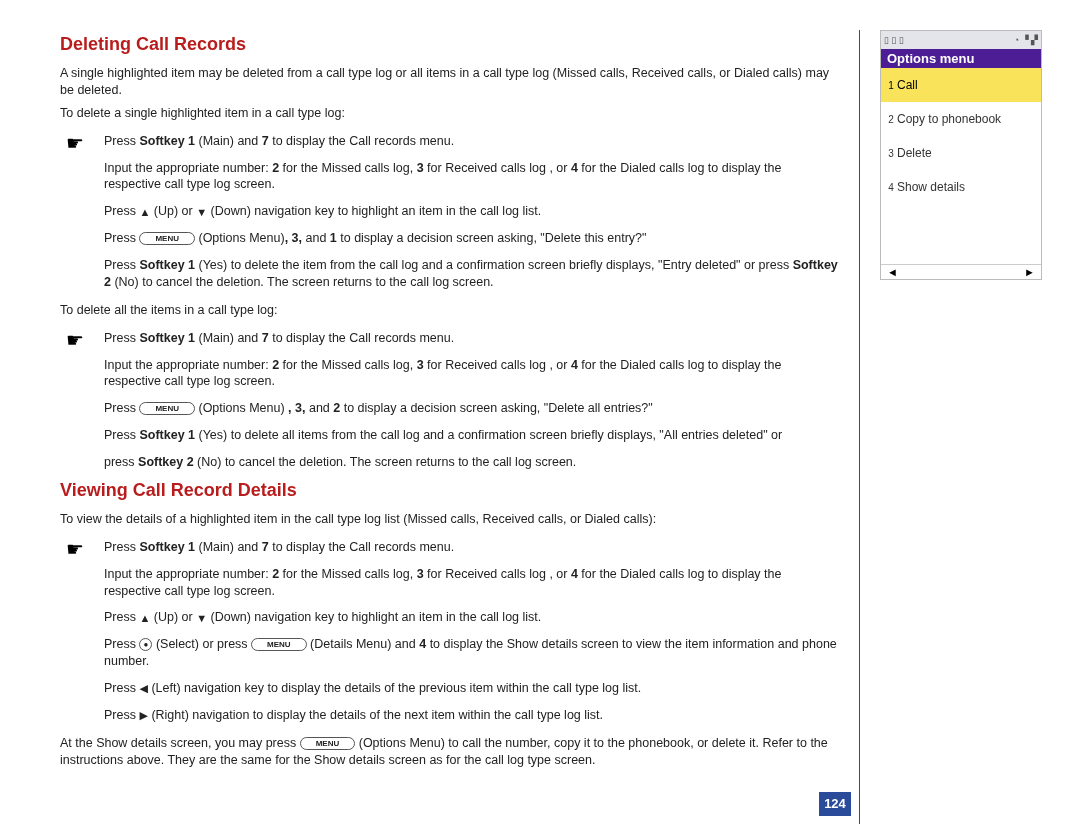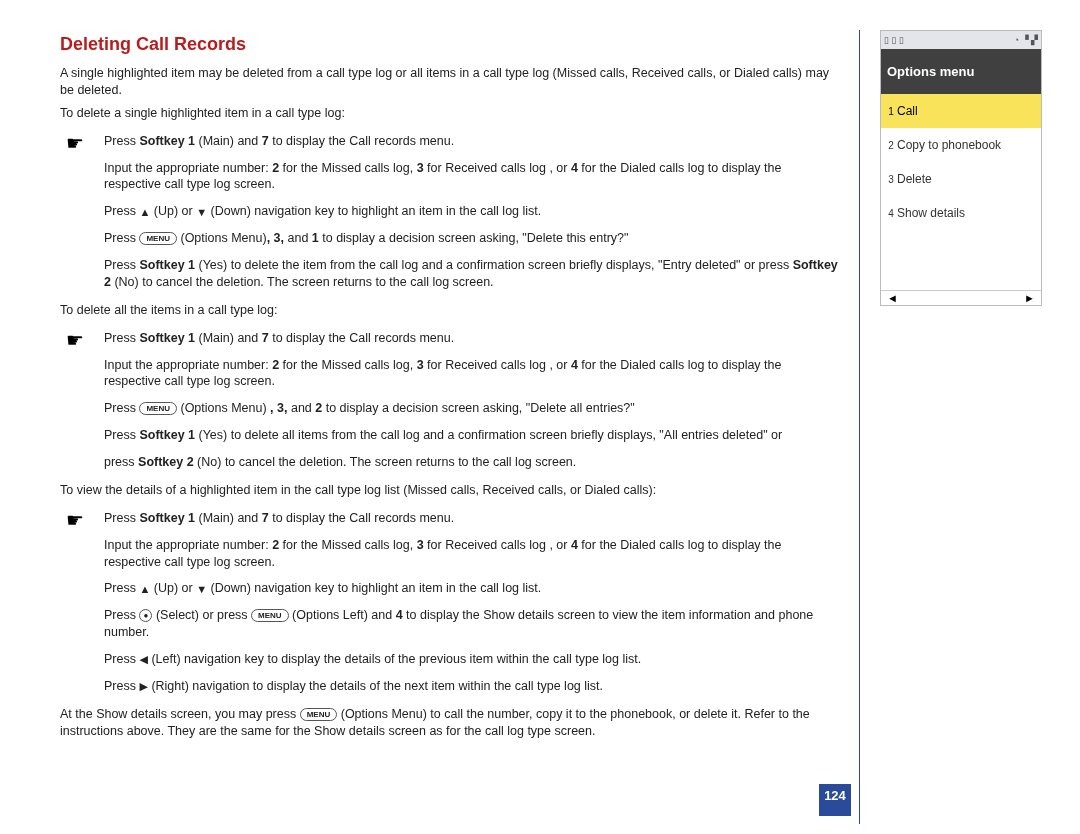--- a/index.html
+++ b/index.html
@@ -66,21 +66,21 @@
   }
   .tri-up { }
   .tri-down { }
   .tri-left { }
   .tri-right { }
   .key-oval {
     display: inline-block;
     border: 1px solid #555;
     border-radius: 8px;
     font-size: 8px;
-    padding: 0 6px;
+    padding: 0 15px;
     vertical-align: middle;
     line-height: 11px;
     font-weight: bold;
   }
   .key-circle {
     display: inline-block;
     border: 1px solid #555;
     border-radius: 50%;
     width: 11px; height: 11px;
     font-size: 8px;
@@ -90,21 +90,21 @@
   }
   .end-icon {
     display: inline-block;
     vertical-align: middle;
   }
   .page-num {
     position: absolute;
     right: 8px;
     bottom: 8px;
     width: 32px;
-    height: 32px;
+    height: 24px;
     background: #2a4a9a;
     color: #fff;
     font-weight: bold;
     text-align: center;
     line-height: 24px;
     font-size: 13px;
   }
   
   .phone {
     border: 1px solid #bbb;
@@ -115,25 +115,25 @@
     height: 16px;
     background: #e3e5ea;
     font-size: 9px;
     color: #555;
     padding: 1px 3px;
     display:flex;
     justify-content: space-between;
     align-items:center;
   }
   .phone-title {
-    background: #404040;
+    background: #4c1d95;
     color: #fff;
     font-weight: bold;
     font-size: 13px;
-    padding: 15px 6px;
+    padding: 2px 6px;
     font-family: Arial, sans-serif;
   }
   .phone-row {
     font-size: 12px;
     padding: 10px 4px;
     font-family: "Trebuchet MS", Arial, sans-serif;
     color:#333;
   }
   .phone-row .n {
     display:inline-block;
@@ -198,34 +198,35 @@
         <span>Press </span><span class="key-oval">MENU</span><span> (Options Menu) </span><span class="b">, 3,</span><span> and </span><span class="b">2</span><span> to display a decision screen asking, "Delete all entries?"</span>
       </li>
       <li>
         <span>Press </span><span class="b">Softkey 1</span><span> (Yes) to delete all items from the call log and a confirmation screen briefly displays, "All entries deleted" or</span>
       </li>
       <li>
         <span>press </span><span class="b">Softkey 2</span><span> (No) to cancel the deletion. The screen returns to the call log screen.</span>
       </li>
     </ul>
 
+    <h3 class="section-heading">Viewing Call Record Details</h3>
     <p class="body">To view the details of a highlighted item in the call type log list (Missed calls, Received calls, or Dialed calls):</p>
 
     <ul class="steps">
       <li class="first">
         <span>Press </span><span class="b">Softkey 1</span><span> (Main) and </span><span class="b">7</span><span> to display the Call records menu.</span>
       </li>
       <li>
         <span>Input the appropriate number: </span><span class="b">2</span><span> for the Missed calls log, </span><span class="b">3</span><span> for Received calls log , or </span><span class="b">4</span><span> for the Dialed calls log to display the respective call type log screen.</span>
       </li>
       <li>
         <span>Press </span><span class="icon tri-up">▲</span><span> (Up) or </span><span class="icon tri-down">▼</span><span> (Down) navigation key to highlight an item in the call log list.</span>
       </li>
       <li>
-        <span>Press </span><span class="key-circle">●</span><span> (Select) or press </span><span class="key-oval">MENU</span><span> (Options Left) and </span><span class="b">4</span><span> to display the Show details screen to view the item information and phone number.</span>
+        <span>Press </span><span class="key-circle">●</span><span> (Select) or press </span><span class="key-oval">MENU</span><span> (Details Menu) and </span><span class="b">4</span><span> to display the Show details screen to view the item information and phone number.</span>
       </li>
       <li>
         <span>Press </span><span class="icon tri-left">◀</span><span> (Left) navigation key to display the details of the previous item within the call type log list.</span>
       </li>
       <li>
         <span>Press </span><span class="icon tri-right">▶</span><span> (Right) navigation to display the details of the next item within the call type log list.</span>
       </li>
     </ul>
 
     <p class="body">

